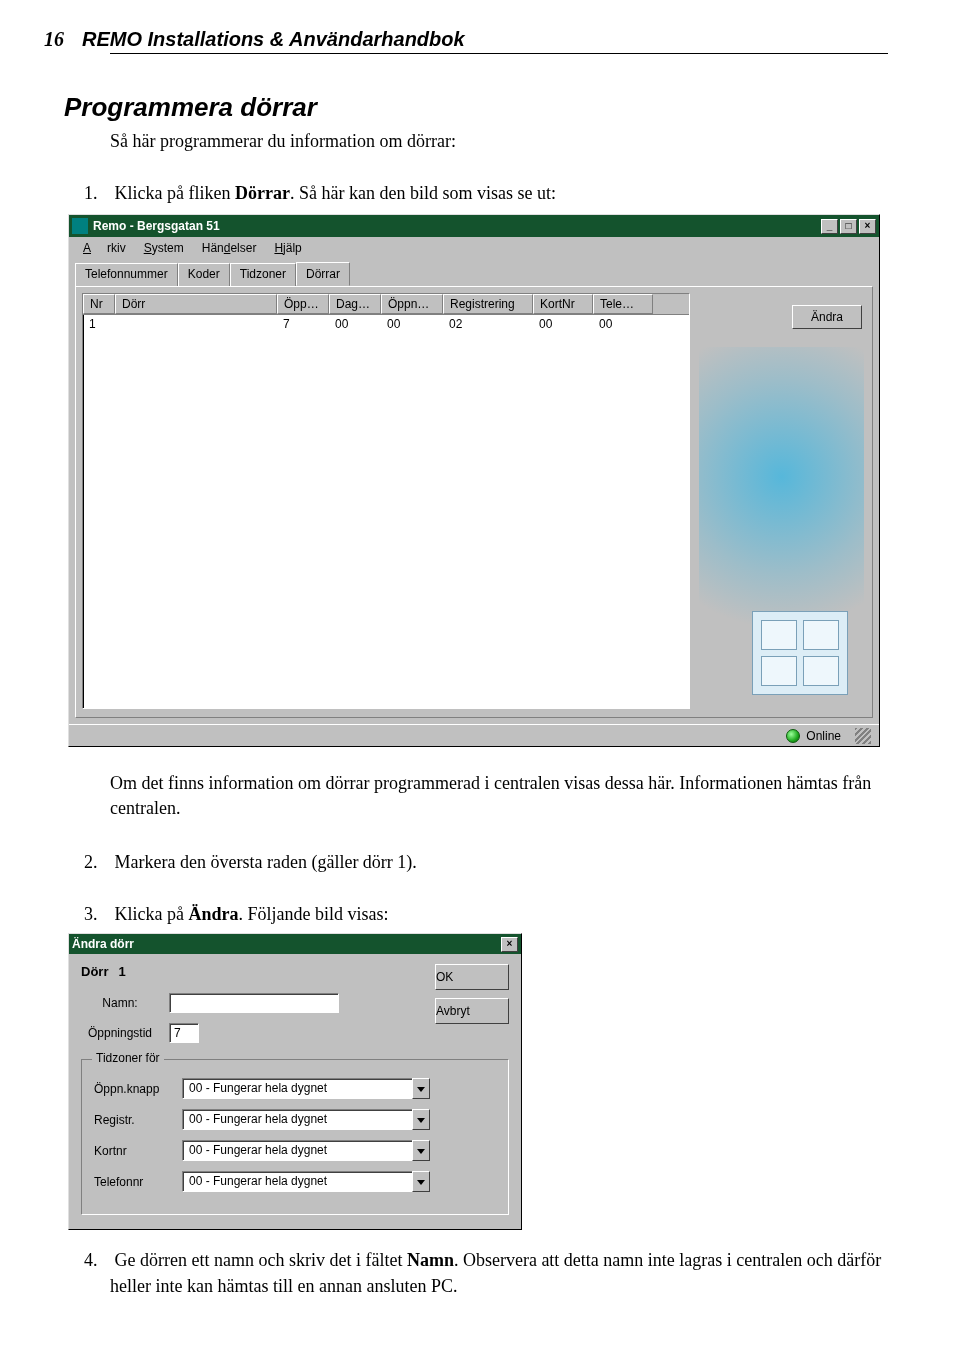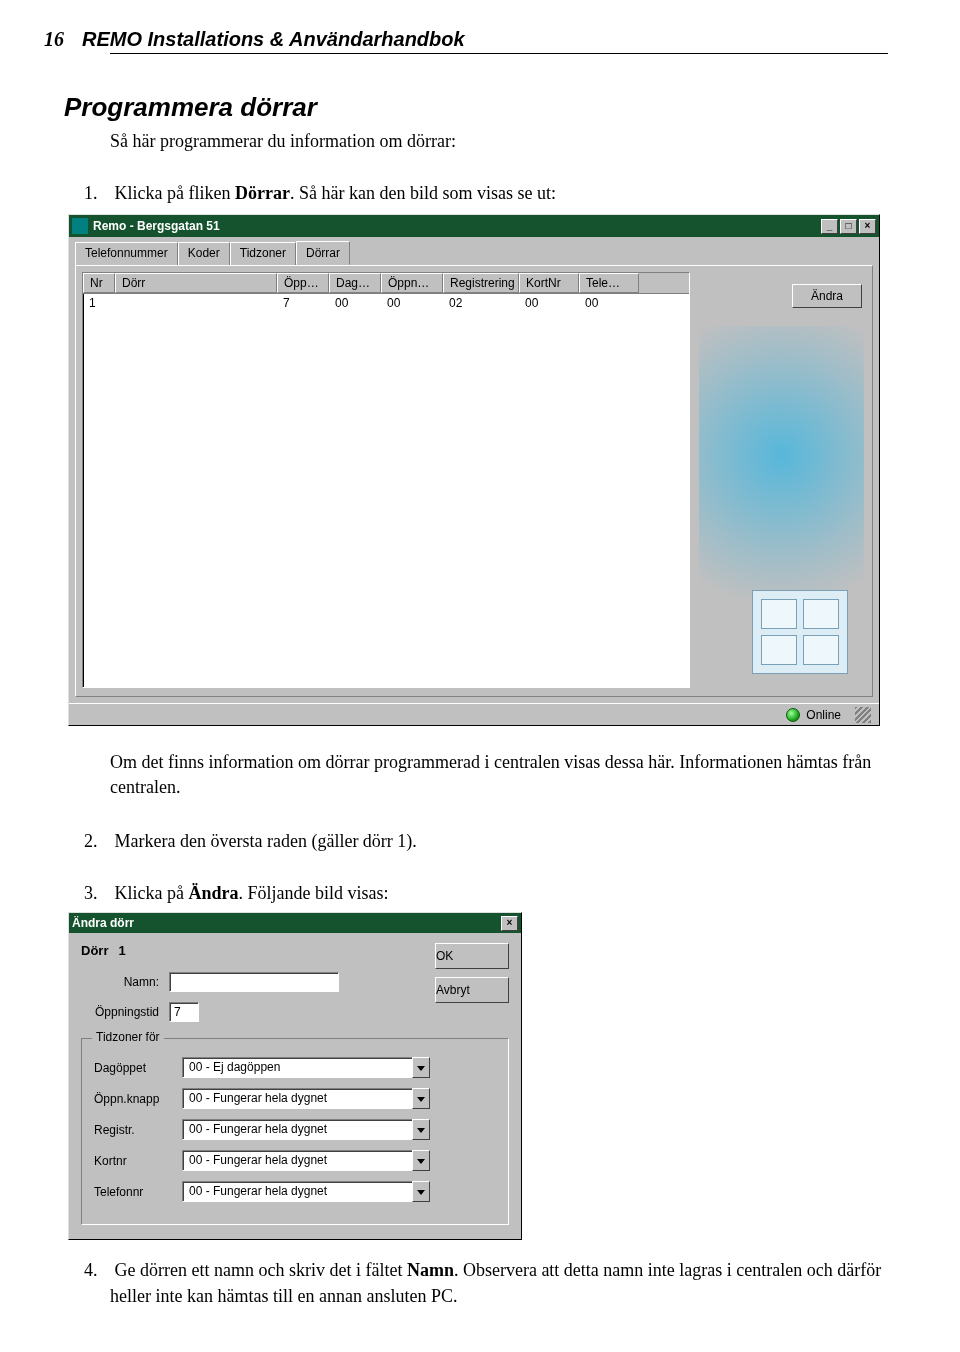--- a/index.html
+++ b/index.html
@@ -150,21 +150,21 @@
     white-space: nowrap;
     overflow: hidden;
   }
   .list-row {
     display: flex;
     padding: 2px 0;
     font-size: 12px;
   }
   .list-row .c { padding: 0 6px; }
   .c-nr{width:32px} .c-dorr{width:162px} .c-opp{width:52px}
-  .c-dag{width:52px} .c-oppn{width:62px} .c-reg{width:76px}
+  .c-dag{width:52px} .c-oppn{width:62px} .c-reg{width:90px}
   .c-kort{width:60px} .c-tele{width:60px}
   .btn-andra {
     position:absolute; right: 10px; top: 18px;
     width: 70px; height: 24px;
     background:#c0c0c0;
     border:1px solid #fff; border-right-color:#404040; border-bottom-color:#404040;
     font-size:12px; text-align:center; line-height:22px;
   }
   .sidebar-art {
     position:absolute; right: 8px; top: 60px;
@@ -210,21 +210,21 @@
     border: 1px solid #000;
     border-top-color:#dfdfdf; border-left-color:#dfdfdf;
     margin: 8px 0 18px -42px;
   }
   .dlg .titlebar { height:20px; }
   .dlg-body { padding: 10px 12px 14px; }
   .dlg-top { display:flex; align-items:flex-start; }
   .dlg-top .left { flex:1; }
   .dlg-top .dorr-label { font-weight:bold; font-size:13px; margin-bottom:14px; display:flex; gap:10px;}
   .dlg-row { display:flex; align-items:center; margin-bottom:10px; }
-  .dlg-row .lbl { width: 88px; text-align:right; padding-right:10px; font-size:12px;}
+  .dlg-row .lbl { width: 88px; text-align:center; padding-right:10px; font-size:12px;}
   .tfield {
     height:20px; background:#fff;
     border:1px solid #808080; border-right-color:#fff; border-bottom-color:#fff;
     box-shadow: inset 1px 1px 0 #404040;
     padding: 2px 4px; font-size:12px;
   }
   .tfield.name{width:170px;}
   .tfield.small{width:30px;}
   .dlg-btns { display:flex; flex-direction:column; gap:8px; margin-left: 16px; }
   .dlg-btn {
@@ -298,20 +298,26 @@
 
   <div class="win win1">
     <div class="titlebar">
       <span class="app-icon"></span>
       <span>Remo - Bergsgatan 51</span>
       <div class="title-ctrls">
         <div class="ctrl-btn">_</div>
         <div class="ctrl-btn">□</div>
         <div class="ctrl-btn">×</div>
       </div>
+    </div>
+    <div class="menubar">
+      <span><u>A</u><span></span>rkiv</span>
+      <span><u>S</u>ystem</span>
+      <span>Hän<u>d</u>elser</span>
+      <span><u>H</u>jälp</span>
     </div>
     <div class="tabstrip">
       <div class="tab">Telefonnummer</div>
       <div class="tab">Koder</div>
       <div class="tab">Tidzoner</div>
       <div class="tab active">Dörrar</div>
     </div>
     <div class="panel">
       <div class="listbox">
         <div class="list-head">
@@ -390,31 +396,20 @@
         </div>
         <div class="dlg-btns">
           <div class="dlg-btn">OK</div>
           <div class="dlg-btn">Avbryt</div>
         </div>
       </div>
 
       <div class="group">
         <span class="legend">Tidzoner för</span>
 
-        <div class="combo">
-          <span class="lbl">Dagöppet</span>
-          <div class="combo-field">
-            <div class="cv">00 - Ej dagöppen</div>
-            <div class="arrow">
-                <svg viewBox="0 0 8 8">
-                  <polygon points="0,2 8,2 4,7" fill="#000"></polygon>
-                </svg>
-              </div>
-          </div>
-        </div>
 
         <div class="combo">
           <span class="lbl">Öppn.knapp</span>
           <div class="combo-field">
             <div class="cv">00 - Fungerar hela dygnet</div>
             <div class="arrow">
                 <svg viewBox="0 0 8 8">
                   <polygon points="0,2 8,2 4,7" fill="#000"></polygon>
                 </svg>
               </div>

